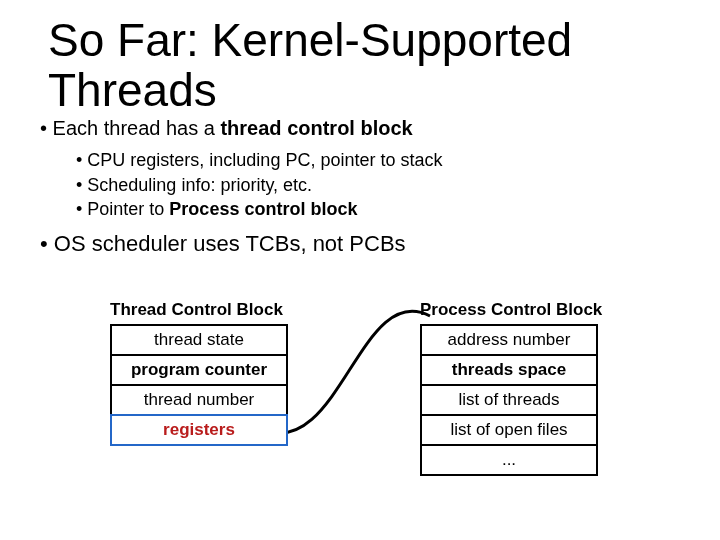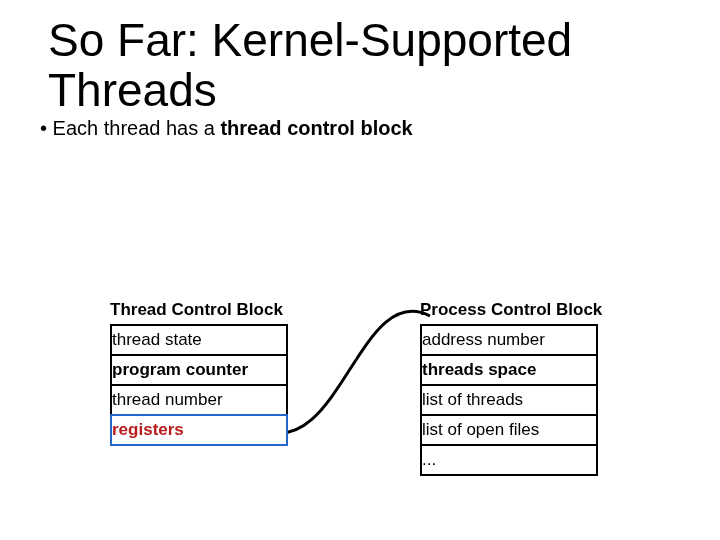--- a/index.html
+++ b/index.html
@@ -30,41 +30,50 @@
     width:520px;height:230px;
   }
   .col{position:absolute;top:0;width:178px}
   .col.left{left:0}
   .col.right{left:310px}
   .dtitle{font-size:17px;font-weight:700;margin-bottom:4px;white-space:nowrap}
   .cell{
     border:2px solid #000;
     height:28px;
     line-height:28px;
+    text-align:center;
     font-size:17px;
     margin-top:-2px;
     background:#fff;
     white-space:nowrap;
   }
   .cell.first{margin-top:0}
   .cell.bold{font-weight:700}
   .cell.reg{color:#b91c1c;border-color:#2467c8}
   svg.conn{position:absolute;left:0;top:0;width:520px;height:230px;pointer-events:none}
 </style>
 </head>
 <body>
 
 <div class="slide">
   <h1 class="title">So Far: Kernel-Supported Threads</h1>
 
   <div class="b1">
     <span>• Each thread has a </span><span class="bold">thread control block</span>
   </div>
 
+  <ul class="b2list">
+    <li>CPU registers, including PC, pointer to stack</li>
+    <li>Scheduling info: priority, etc.</li>
+    <li>
+      <span>Pointer to </span><span class="bold">Process control block</span>
+    </li>
+  </ul>
 
+  <div class="b1b">• OS scheduler uses TCBs, not PCBs</div>
 </div>
 
 <div class="diagram">
   <svg class="conn" viewBox="0 0 520 230">
     <path d="M 152 130 C 230 160, 250 -20, 320 16" stroke="#000" stroke-width="3" fill="none"></path>
   </svg>
 
   <div class="col left">
     <div class="dtitle">Thread Control Block</div>
     <div class="cell first">thread state</div>

